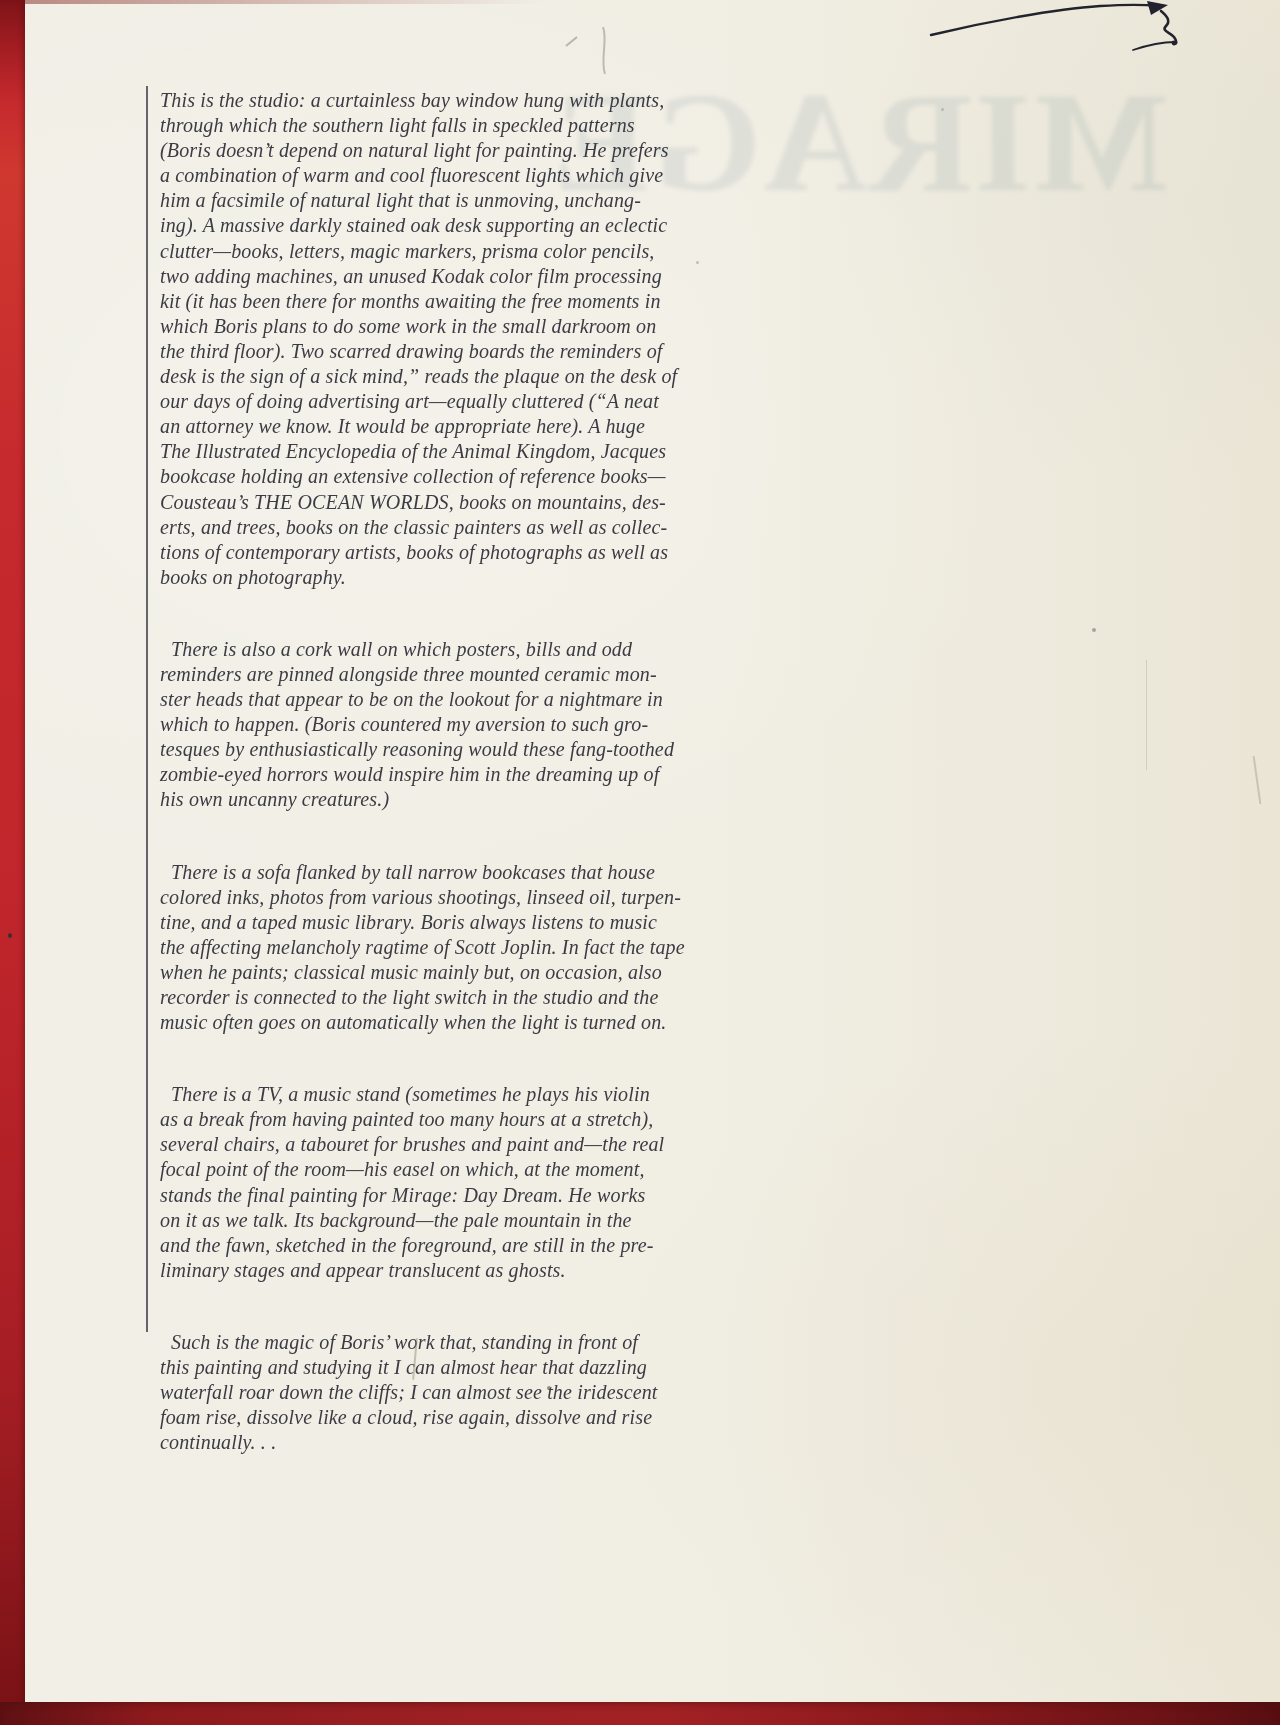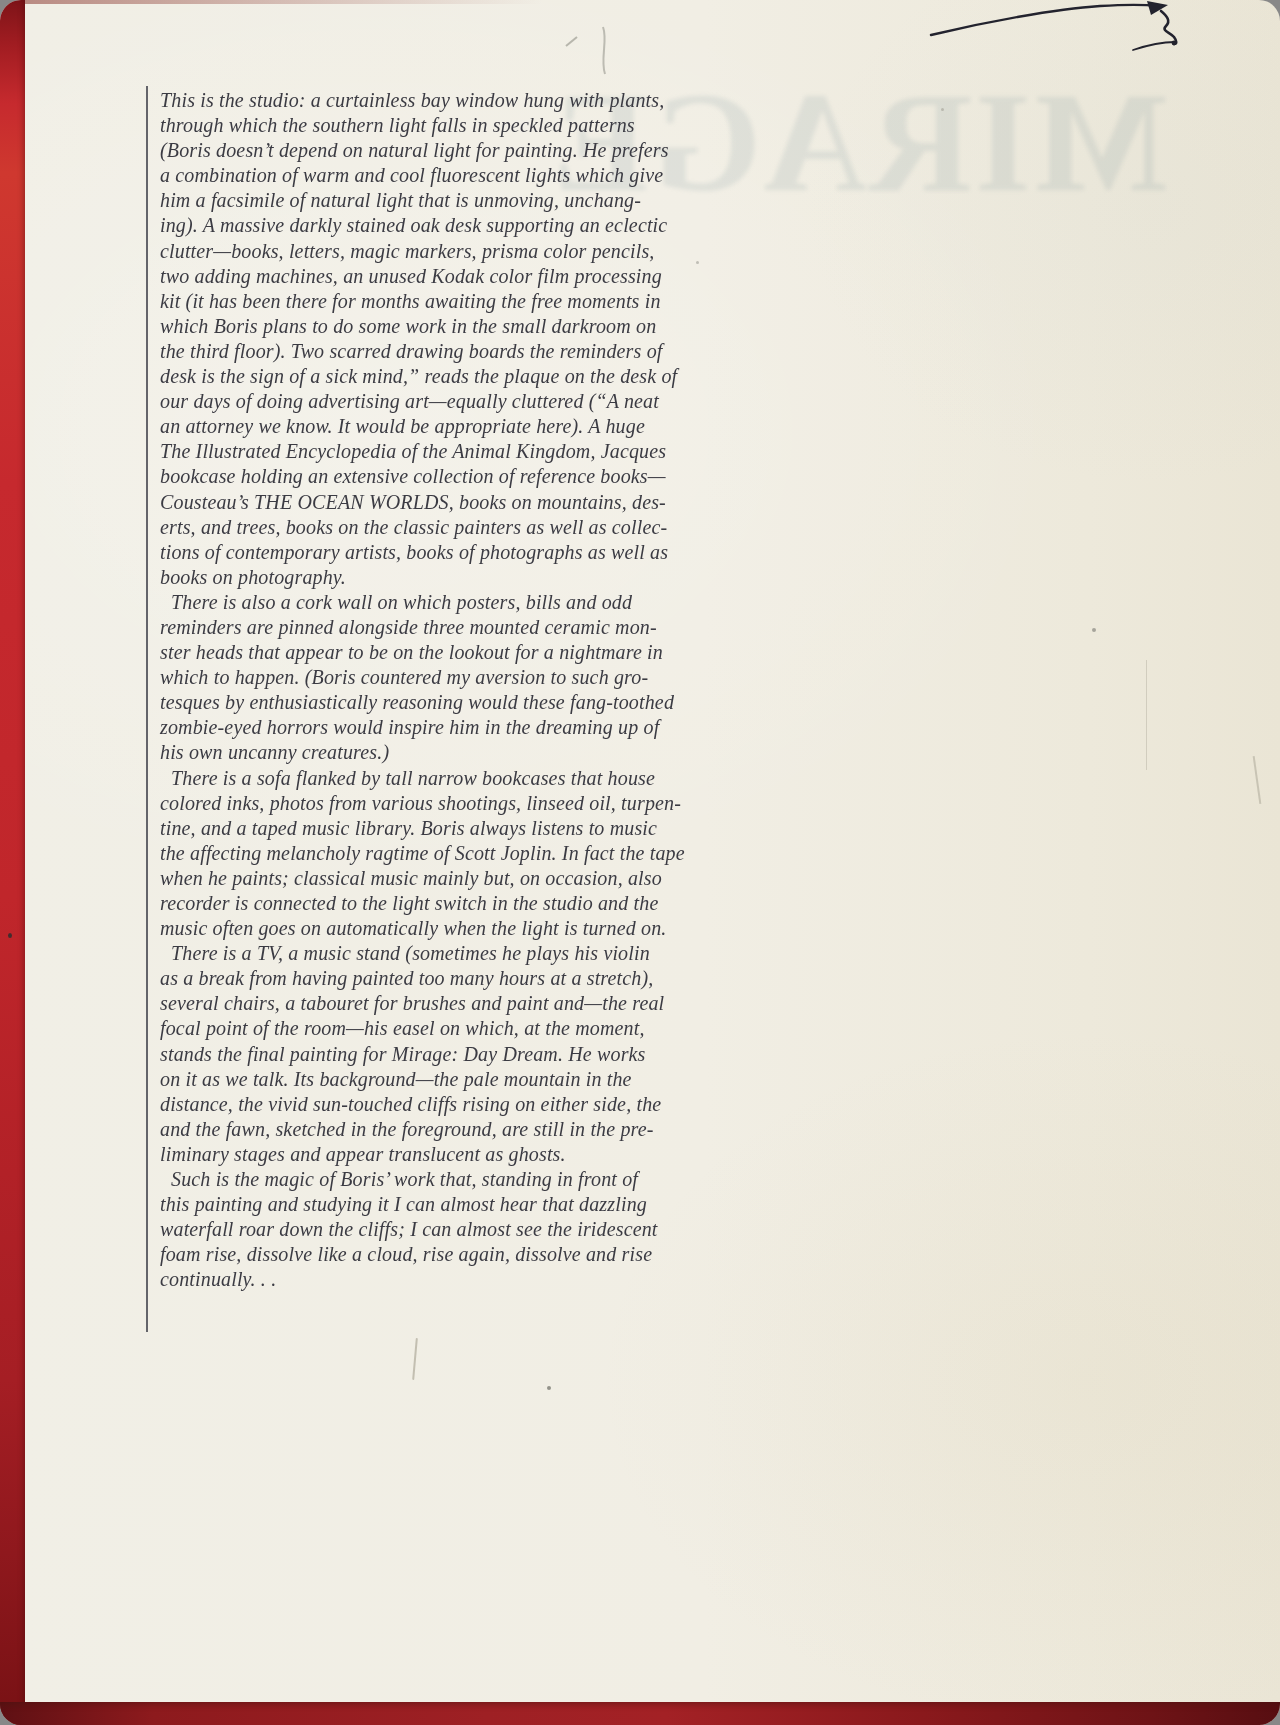--- a/index.html
+++ b/index.html
@@ -4,21 +4,20 @@
 <style>
   html,body { margin:0; padding:0; background:#888; }
   .page {
     position:relative; width:1280px; height:1725px; overflow:hidden;
     background:
       radial-gradient(1000px 700px at 30% 25%, rgba(255,255,255,.20), rgba(255,255,255,0) 70%),
       radial-gradient(700px 500px at 85% 80%, rgba(205,190,150,.10), rgba(205,190,150,0) 70%),
       radial-gradient(500px 400px at 90% 12%, rgba(190,200,200,.08), rgba(190,200,200,0) 70%),
       linear-gradient(90deg, #f1efe6 0%, #f1eee4 55%, #ede9db 85%, #eae5d5 100%);
     font-family:"Liberation Serif","DejaVu Serif",serif;
-    border-radius:21px;
   }
   
   .spine {
     position:absolute; left:0; top:0; width:25px; height:1725px;
     background:linear-gradient(180deg,
       #7e1418 0%, #a01c21 2.5%, #c62a2e 6%, #cf382f 10%, #c6292e 28%,
       #c0262b 52%, #b22127 68%, #a51e24 80%, #8f181d 90%, #771114 100%);
     box-shadow: inset -4px 0 6px -3px rgba(60,10,10,.45);
   }
   
@@ -45,21 +44,21 @@
   .margin-rule {
     position:absolute; left:146px; top:86px; width:2px; height:1246px;
     background:#4b4b53; opacity:.85;
   }
   .text-column {
     position:absolute; left:160px; top:88px; width:560px;
     font-style:italic; font-size:20px; color:#3b3b43;
     letter-spacing:.15px;
   }
   .text-column .line { white-space:pre; height:25.1px; line-height:25.1px; }
-  .text-column .line.indent { padding-left:11px; }
+  .text-column .line.indent { padding-left:11px;margin-top:47px; }
   
   .overlay-svg { position:absolute; left:0; top:0; }
   .speck { position:absolute; border-radius:50%; }
   .s1 { left:8px;   top:933px;  width:4px; height:5px; background:#2e2e2e; opacity:.85; }
   .s2 { left:1092px;top:628px;  width:4px; height:4px; background:#6b6b66; opacity:.55; }
   .s3 { left:547px; top:1386px; width:4px; height:4px; background:#55554f; opacity:.6; }
   .s4 { left:696px; top:261px;  width:3px; height:3px; background:#8e8e86; opacity:.5; }
   .s5 { left:941px; top:108px;  width:3px; height:3px; background:#99958b; opacity:.5; }
   .scratch1 { position:absolute; left:414px; top:1338px; width:2px; height:42px;
               background:rgba(150,144,126,.5); transform:rotate(5deg); border-radius:2px; }
@@ -126,21 +125,20 @@
       <div class="line">the affecting melancholy ragtime of Scott Joplin. In fact the tape</div>
       <div class="line">when he paints; classical music mainly but, on occasion, also</div>
       <div class="line">recorder is connected to the light switch in the studio and the</div>
       <div class="line">music often goes on automatically when the light is turned on.</div>
       <div class="line indent">There is a TV, a music stand (sometimes he plays his violin</div>
       <div class="line">as a break from having painted too many hours at a stretch),</div>
       <div class="line">several chairs, a tabouret for brushes and paint and—the real</div>
       <div class="line">focal point of the room—his easel on which, at the moment,</div>
       <div class="line">stands the final painting for Mirage: Day Dream. He works</div>
       <div class="line">on it as we talk. Its background—the pale mountain in the</div>
-      <div class="line">distance, the vivid sun-touched cliffs rising on either side, the</div>
       <div class="line">and the fawn, sketched in the foreground, are still in the pre-</div>
       <div class="line">liminary stages and appear translucent as ghosts.</div>
       <div class="line indent">Such is the magic of Boris’ work that, standing in front of</div>
       <div class="line">this painting and studying it I can almost hear that dazzling</div>
       <div class="line">waterfall roar down the cliffs; I can almost see the iridescent</div>
       <div class="line">foam rise, dissolve like a cloud, rise again, dissolve and rise</div>
       <div class="line">continually. . .</div>
     </div>
 
   <div class="speck s1"></div>

